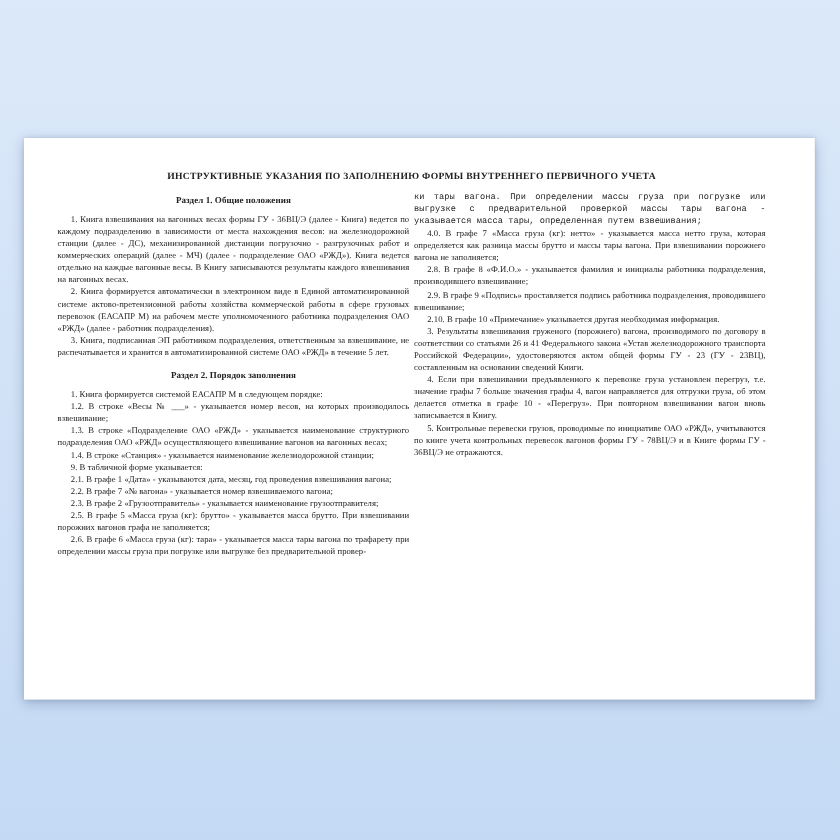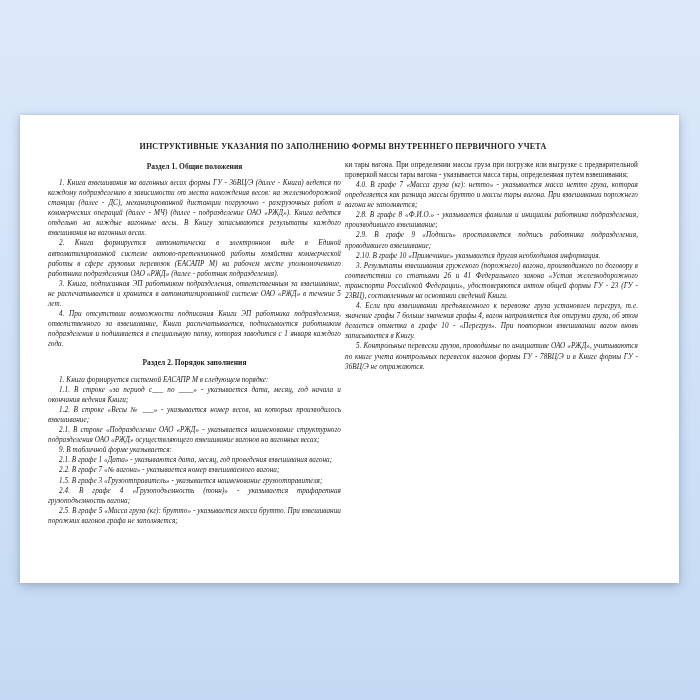--- a/index.html
+++ b/index.html
@@ -37,22 +37,22 @@
   }
   .col {
     flex: 1 1 0;
     min-width: 0;
     font-size: 7.2px;
     line-height: 10.1px;
     text-align: justify;
     letter-spacing: 0.05px;
   }
   .col p { margin: 0; }
-  .col p.para { text-indent: 11px; font-style: italic; }
-  .col p.cont { text-indent: 0; }
+  .col p.para { text-indent: 11px; }
+  .col p.cont { text-indent: 0; font-family: Liberation Mono, monospace; }
   .col p.heading {
     text-indent: 0;
     text-align: center;
     font-weight: bold;
     font-size: 7.5px;
     margin: 9px 0 6px 0;
   }
   .col p.heading:first-child { margin-top: 2px; }
 </style>
 </head>
@@ -62,32 +62,31 @@
   <div class="page">
     <div class="doc-title">
       <div>ИНСТРУКТИВНЫЕ УКАЗАНИЯ ПО ЗАПОЛНЕНИЮ ФОРМЫ ВНУТРЕННЕГО ПЕРВИЧНОГО УЧЕТА</div>
     </div>
     <div class="columns">
       <div class="col">
           <p class="heading">Раздел 1. Общие положения</p>
           <p class="para">1. Книга взвешивания на вагонных весах формы ГУ - 36ВЦ/Э (далее - Книга) ведется по каждому подразделению в зависимости от места нахождения весов: на железнодорожной станции (далее - ДС), механизированной дистанции погрузочно - разгрузочных работ и коммерческих операций (далее - МЧ) (далее - подразделение ОАО «РЖД»). Книга ведется отдельно на каждые вагонные весы. В Книгу записываются результаты каждого взвешивания на вагонных весах.</p>
           <p class="para">2. Книга формируется автоматически в электронном виде в Единой автоматизированной системе актово-претензионной работы хозяйства коммерческой работы в сфере грузовых перевозок (ЕАСАПР М) на рабочем месте уполномоченного работника подразделения ОАО «РЖД» (далее - работник подразделения).</p>
           <p class="para">3. Книга, подписанная ЭП работником подразделения, ответственным за взвешивание, не распечатывается и хранится в автоматизированной системе ОАО «РЖД» в течение 5 лет.</p>
-          <p class="para">4. При отсутствии возможности подписания Книги ЭП работника подразделения, ответственного за взвешивание, Книга распечатывается, подписывается работником подразделения и подшивается в специальную папку, которая заводится с 1 января каждого года.</p>
           <p class="heading">Раздел 2. Порядок заполнения</p>
           <p class="para">1. Книга формируется системой ЕАСАПР М в следующем порядке:</p>
-          <p class="para">1.1. В строке «за период с___ по ____» - указывается дата, месяц, год начала и окончания ведения Книги;</p>
           <p class="para">1.2. В строке «Весы № ___» - указывается номер весов, на которых производилось взвешивание;</p>
-          <p class="para">2.1. В строке «Подразделение ОАО «РЖД» - указывается наименование структурного подразделения ОАО «РЖД» осуществляющего взвешивание вагонов на вагонных весах;</p>
+          <p class="para">1.3. В строке «Подразделение ОАО «РЖД» - указывается наименование структурного подразделения ОАО «РЖД» осуществляющего взвешивание вагонов на вагонных весах;</p>
+          <p class="para">1.4. В строке «Станция» - указывается наименование железнодорожной станции;</p>
           <p class="para">9. В табличной форме указывается:</p>
           <p class="para">2.1. В графе 1 «Дата» - указываются дата, месяц, год проведения взвешивания вагона;</p>
           <p class="para">2.2. В графе 7 «№ вагона» - указывается номер взвешиваемого вагона;</p>
-          <p class="para">1.5. В графе 3 «Грузоотправитель» - указывается наименование грузоотправителя;</p>
-          <p class="para">2.4. В графе 4 «Грузоподъемность (тонн)» - указывается трафаретная грузоподъемность вагона;</p>
+          <p class="para">2.3. В графе 2 «Грузоотправитель» - указывается наименование грузоотправителя;</p>
           <p class="para">2.5. В графе 5 «Масса груза (кг): брутто» - указывается масса брутто. При взвешивании порожних вагонов графа не заполняется;</p>
+          <p class="para">2.6. В графе 6 «Масса груза (кг): тара» - указывается масса тары вагона по трафарету при определении массы груза при погрузке или выгрузке без предварительной провер-</p>
         </div>
       <div class="col">
           <p class="cont">ки тары вагона. При определении массы груза при погрузке или выгрузке с предварительной проверкой массы тары вагона - указывается масса тары, определенная путем взвешивания;</p>
           <p class="para">4.0. В графе 7 «Масса груза (кг): нетто» - указывается масса нетто груза, которая определяется как разница массы брутто и массы тары вагона. При взвешивании порожнего вагона не заполняется;</p>
           <p class="para">2.8. В графе 8 «Ф.И.О.» - указывается фамилия и инициалы работника подразделения, производившего взвешивание;</p>
           <p class="para">2.9. В графе 9 «Подпись» проставляется подпись работника подразделения, проводившего взвешивание;</p>
           <p class="para">2.10. В графе 10 «Примечание» указывается другая необходимая информация.</p>
           <p class="para">3. Результаты взвешивания груженого (порожнего) вагона, производимого по договору в соответствии со статьями 26 и 41 Федерального закона «Устав железнодорожного транспорта Российской Федерации», удостоверяются актом общей формы ГУ - 23 (ГУ - 23ВЦ), составленным на основании сведений Книги.</p>
           <p class="para">4. Если при взвешивании предъявленного к перевозке груза установлен перегруз, т.е. значение графы 7 больше значения графы 4, вагон направляется для отгрузки груза, об этом делается отметка в графе 10 - «Перегруз». При повторном взвешивании вагон вновь записывается в Книгу.</p>
           <p class="para">5. Контрольные перевески грузов, проводимые по инициативе ОАО «РЖД», учитываются по книге учета контрольных перевесок вагонов формы ГУ - 78ВЦ/Э и в Книге формы ГУ - 36ВЦ/Э не отражаются.</p>

